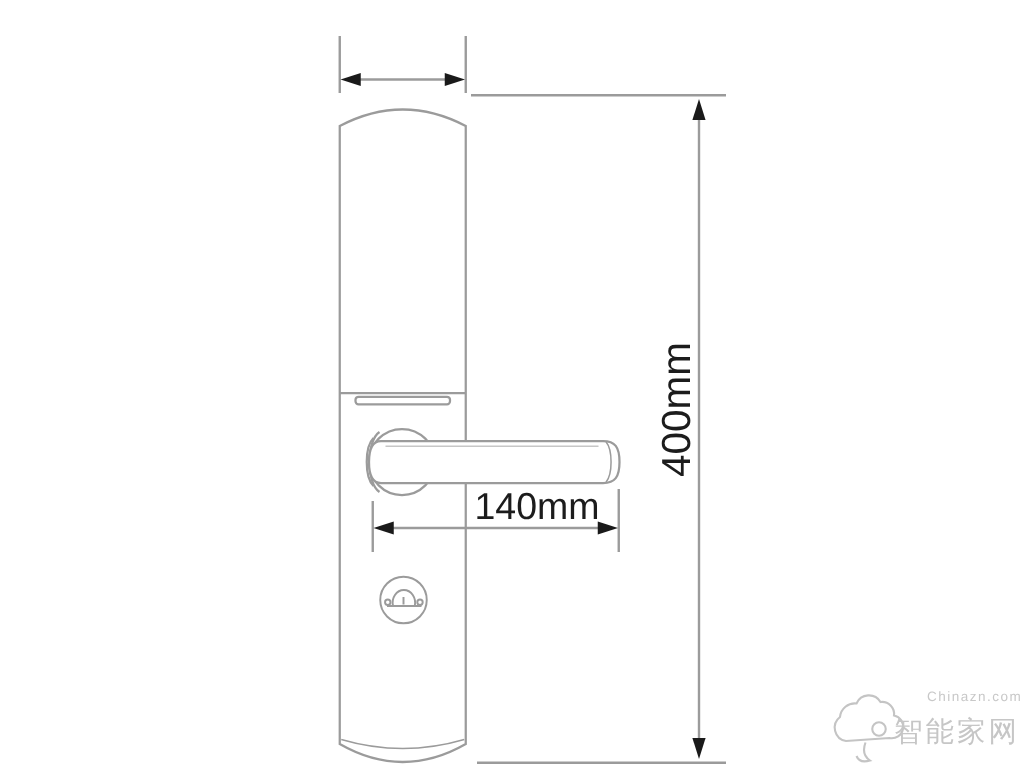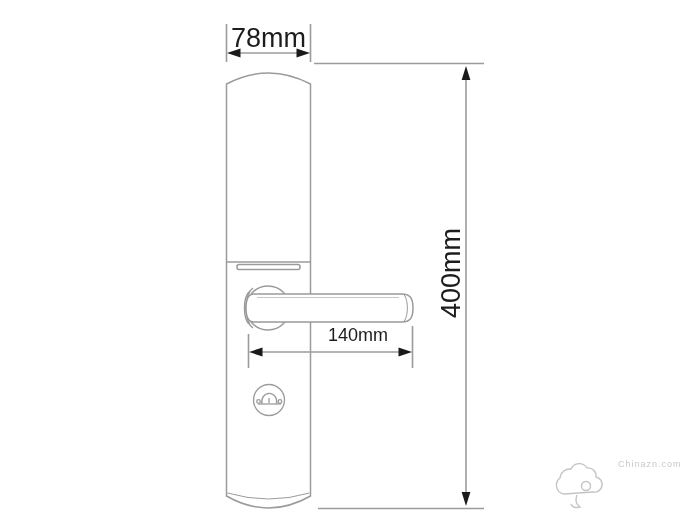--- a/index.html
+++ b/index.html
@@ -14,21 +14,21 @@
   .dim-label{
     position:absolute;
     color:#1c1c1c;
     font-size:27px;
     font-weight:400;
     text-align:center;
     white-space:nowrap;
     line-height:1;
   }
   .dim-label.width{left:226px;top:25px;width:85px;}
-  .dim-label.handle{left:313px;top:326px;width:90px;font-size:18px;}
+  .dim-label.handle{left:313px;top:326px;width:90px;font-size:25px;}
   .dim-label.height{
     left:401px;top:259px;width:100px;height:28px;
     transform:rotate(-90deg);
     transform-origin:center center;
     line-height:28px;
   }
   .wm-url{
     position:absolute;left:618px;top:459px;width:90px;
     font-size:9px;letter-spacing:1px;color:#c8c8c8;white-space:nowrap;
   }
@@ -93,19 +93,19 @@
       <polygon fill="#1a1a1a" stroke="none" points="412,352 398.5,347.6 398.5,356.4"></polygon>
     </g>
 
     <g fill="none" stroke="#c4c4c4" stroke-width="1.4">
       <path d="M564,494 a9,9 0 0 1 -4,-16 a10,10 0 0 1 11,-9 a9,9 0 0 1 16,-1 a8,8 0 0 1 9,9 a7,7 0 0 1 -3,15 z"></path>
       <circle cx="586" cy="486" r="4.5"></circle>
       <path d="M577,495 q-3,8 3,12 q-7,2 -9,-3"></path>
     </g>
   </svg>
 
-  <div class="dim-label width">78mm</div>
   <div class="dim-label height">400mm</div>
   <div class="dim-label handle">140mm</div>
 
   <div class="wm-url">Chinazn.com</div>
+  <div class="wm-name">智能家网</div>
 
 </div>
 
 </body></html>

